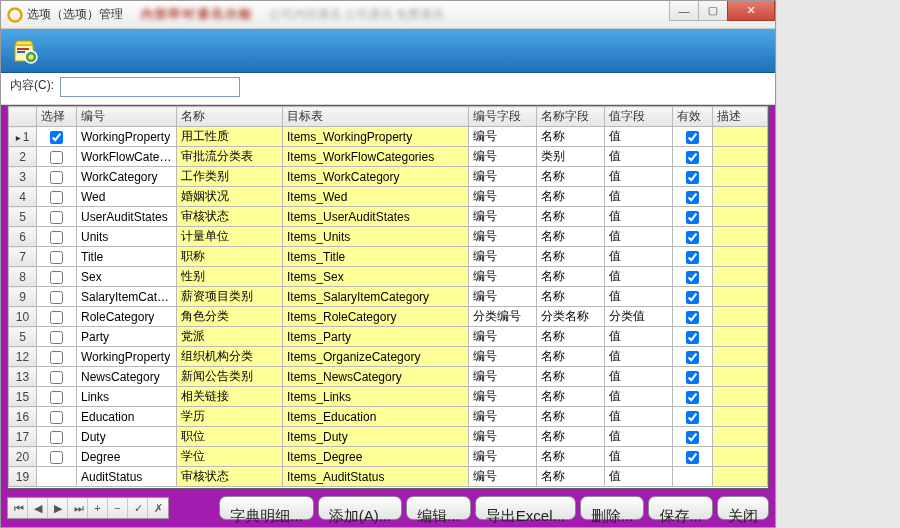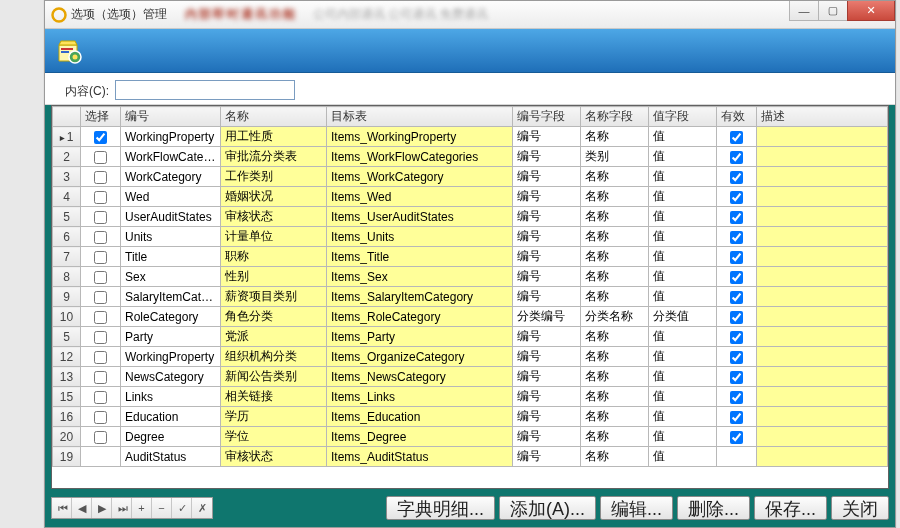--- a/index.html
+++ b/index.html
@@ -1,27 +1,26 @@
 <!DOCTYPE html>
 <html><head>
 <meta charset="utf-8">
 <style>
   * { box-sizing: border-box; }
   html, body { margin: 0; padding: 0; font-family: "SimSun", Tahoma, Arial, sans-serif; font-size: 12px; }
   body { background: #e8e8e8; }
 
   
   .window {
-    width: 852px; height: 528px;
-    background: #0f766e;
+    width: 776px; height: 528px;
+    background: #a21caf;
     border: 1px solid #9a9a9a;
     display: flex; flex-direction: column;
     position: relative;
     box-shadow: 0 0 0 1px rgba(0,0,0,0.03);
-    margin-left: 44px;
   }
   .titlebar {
     height: 28px;
     background: linear-gradient(#fdfdfd, #ececec);
     border-bottom: 1px solid #c9c9c9;
     display: flex; align-items: center; padding: 0 0 0 6px;
     position: relative;
   }
   .tb-icon {
     width: 16px; height: 16px; margin-right: 4px;
@@ -41,21 +40,21 @@
     background: linear-gradient(#4da7e6,#1f6fb8);
     display: flex; align-items: center; padding-left: 8px;
     border-bottom: 1px solid #155a96;
   }
   .app-icon {
     width: 32px; height: 32px; display: inline-block;
   }
 
   
   .filter-row {
-    height: 32px; padding: 4px 20px; display: flex; align-items: flex-end; gap: 6px;
+    height: 32px; padding: 4px 9px; display: flex; align-items: flex-start; gap: 6px;
     background: #ffffff; border-bottom: 1px solid #d7d7d7;
   }
   .filter-row label { color: #333; }
   .filter-row input {
     width: 180px; height: 20px; padding: 2px 4px;
     border: 1px solid #7a9cc0; font-size: 12px;
   }
 
   
   .grid-wrap {
@@ -117,25 +116,25 @@
   }
   .navbtn {
     width: 20px; height: 20px; border: none; background: transparent;
     font-family: Arial; font-size: 11px; color: #555;
     border-right: 1px solid #c7c7c7;
   }
   .navbtn:last-child { border-right: none; }
   .spacer { flex: 1 1 auto; }
   .actions { display: flex; gap: 4px; }
   .btn {
-    height: 24px; padding: 0 10px;
+    height: 24px; padding: 10px 10px;
     border: 1px solid #8a8a8a;
     background: linear-gradient(#fdfdfd,#e4e4e4);
-    font-size: 18px; color: #222;
-    border-radius: 2px;
+    font-size: 15px; color: #222;
+    border-radius: 7px;
   }
 </style>
 </head>
 <body>
 
 <div class="window">
 
   <div class="titlebar">
     <span class="tb-icon">
       <svg viewBox="0 0 16 16" width="16" height="16">
@@ -374,20 +373,32 @@
               <td>Education</td>
               <td class="hl">学历</td>
               <td class="hl">Items_Education</td>
               <td>编号</td>
               <td>名称</td>
               <td>值</td>
               <td class="valid-cell"><input type="checkbox" class="cb" checked="" style=""></td>
               <td class="desc"></td>
             </tr>
             <tr>
+              <td class="rowhdr">17</td>
+              <td class="sel-cell"><input type="checkbox" class="cb" style=""></td>
+              <td>Duty</td>
+              <td class="hl">职位</td>
+              <td class="hl">Items_Duty</td>
+              <td>编号</td>
+              <td>名称</td>
+              <td>值</td>
+              <td class="valid-cell"><input type="checkbox" class="cb" checked="" style=""></td>
+              <td class="desc"></td>
+            </tr>
+            <tr>
               <td class="rowhdr">20</td>
               <td class="sel-cell"><input type="checkbox" class="cb" style=""></td>
               <td>Degree</td>
               <td class="hl">学位</td>
               <td class="hl">Items_Degree</td>
               <td>编号</td>
               <td>名称</td>
               <td>值</td>
               <td class="valid-cell"><input type="checkbox" class="cb" checked="" style=""></td>
               <td class="desc"></td>
@@ -418,19 +429,20 @@
       <button class="navbtn">+</button>
       <button class="navbtn">−</button>
       <button class="navbtn">✓</button>
       <button class="navbtn">✗</button>
     </div>
     <div class="spacer"></div>
     <div class="actions">
       <button class="btn">字典明细...</button>
       <button class="btn">添加(A)...</button>
       <button class="btn">编辑...</button>
+      <button class="btn">导出Excel...</button>
       <button class="btn">删除...</button>
       <button class="btn">保存...</button>
       <button class="btn">关闭</button>
     </div>
   </div>
 
 </div>
 
 </body></html>

